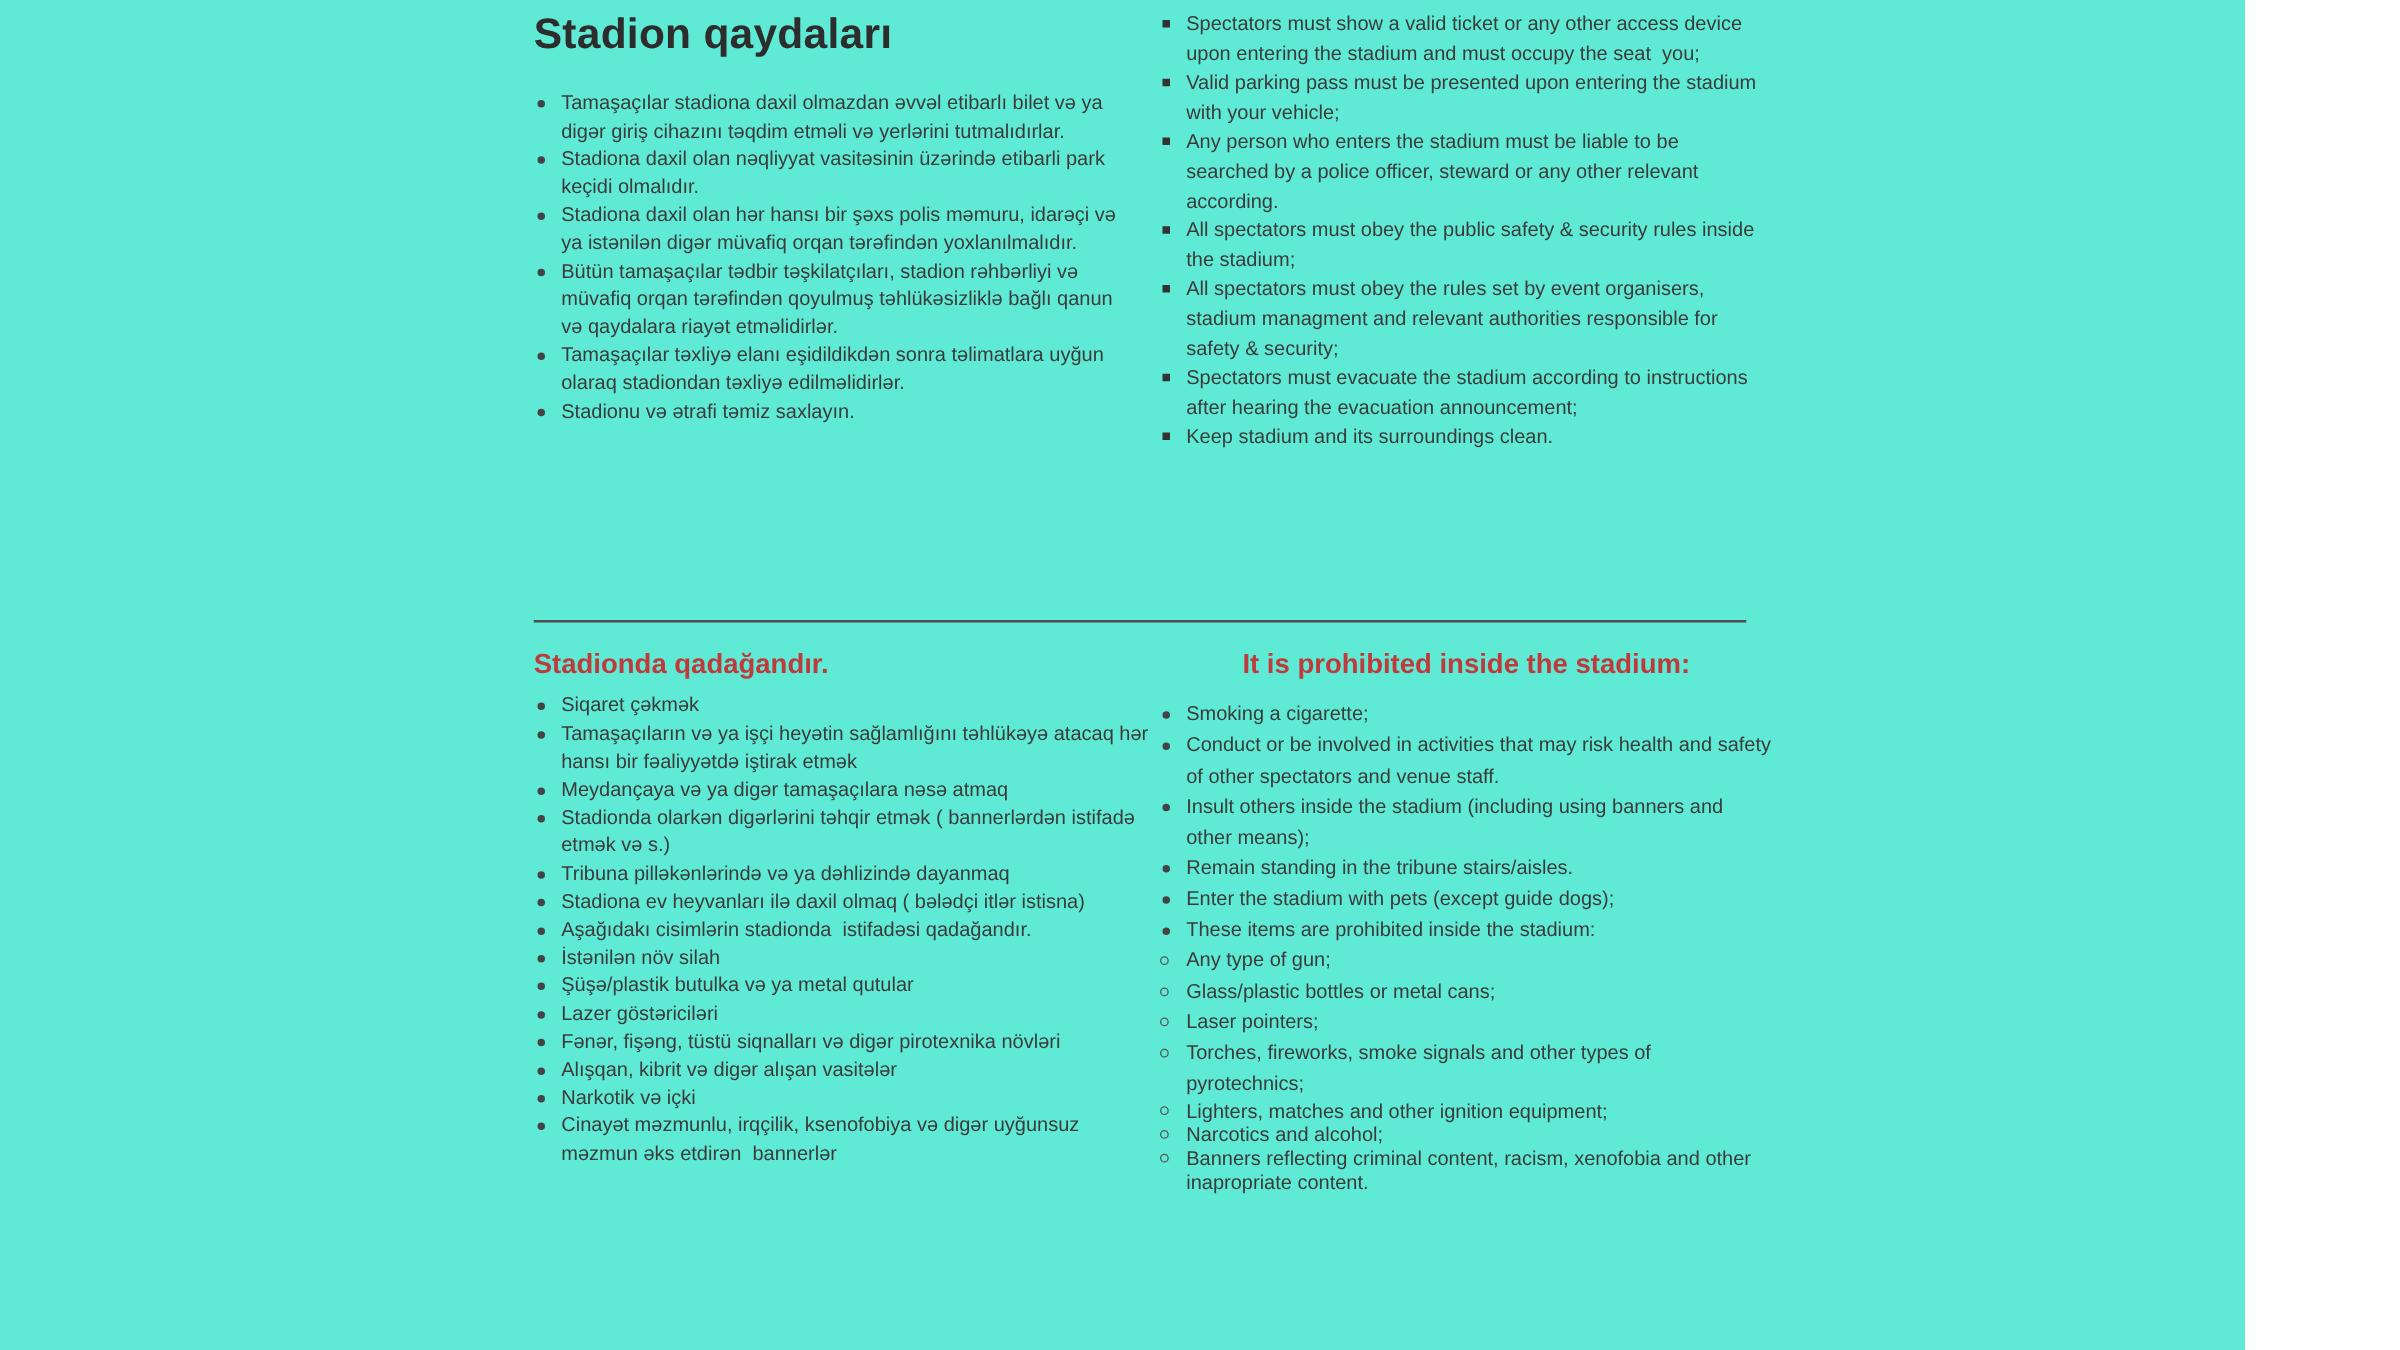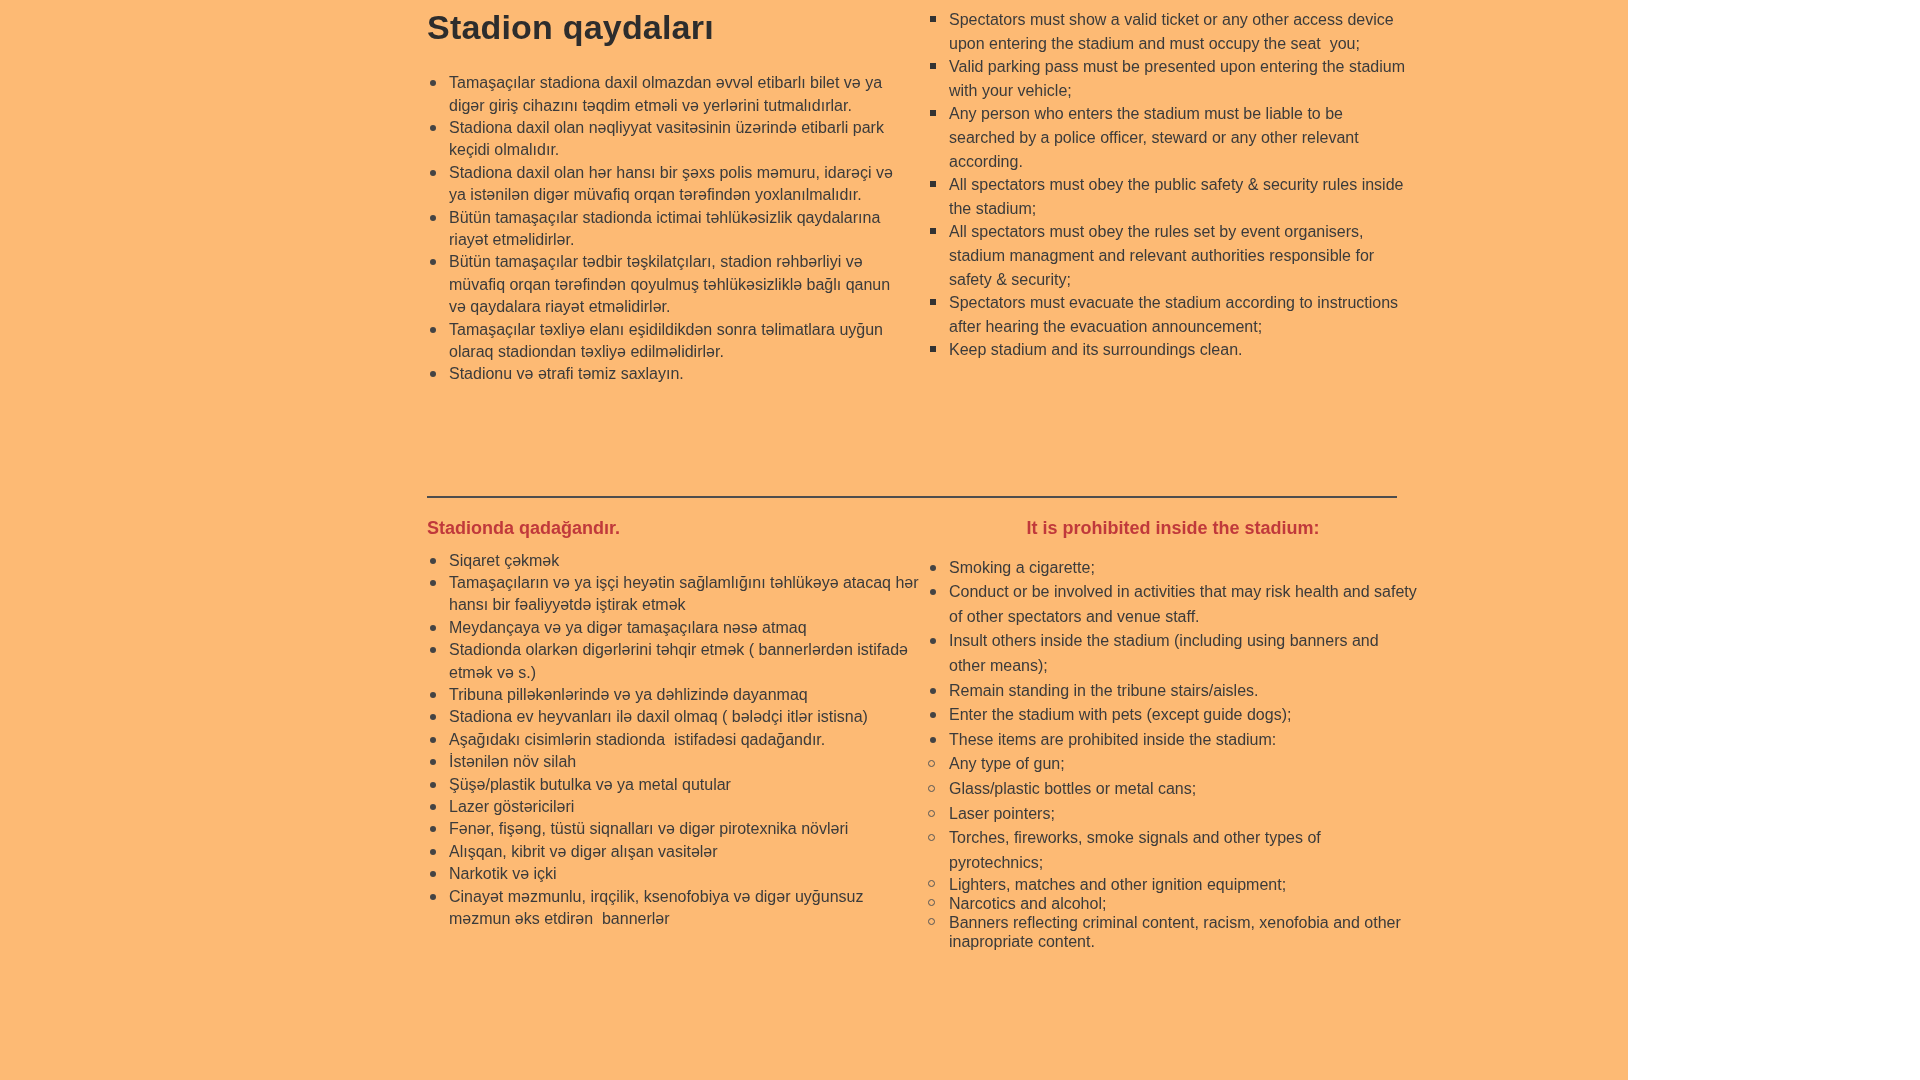--- a/index.html
+++ b/index.html
@@ -2,44 +2,44 @@
 <html><head>
 <meta charset="utf-8">
 <style>
   html, body {
     margin: 0;
     padding: 0;
     background: #ffffff;
   }
   .canvas {
     position: relative;
-    width: 1628px;
+    width: 1796px;
     height: 1080px;
-    background: #fdba74;
+    background: #5eead4;
     font-family: "Liberation Sans", "DejaVu Sans", sans-serif;
     color: #3b3b3b;
     overflow: hidden;
   }
   .col { position: absolute; }
   .col-tl { left: 427px; top: 8px;   width: 484px; }
   .col-tr { left: 927px; top: 8px;   width: 480px; }
   .col-bl { left: 427px; top: 518px; width: 500px; }
   .col-br { left: 927px; top: 518px; width: 492px; }
 
   h1.doc-title {
     margin: 0 0 25px 0;
     font-size: 34px;
     font-weight: bold;
     line-height: 1.15;
     color: #2d2d2d;
     letter-spacing: 0.2px;
   }
   h2.red-heading {
     margin: 0 0 10px 0;
-    font-size: 18px;
+    font-size: 22px;
     font-weight: bold;
     line-height: 1.2;
     color: #c0393b;
   }
   .col-br h2.red-heading { margin-bottom: 16px; text-align: center; }
 
   ul.list {
     margin: 0;
     padding: 0;
     list-style: none;
@@ -108,21 +108,20 @@
 <body>
 
 <div class="canvas">
 
   <section class="col col-tl">
     <h1 class="doc-title">Stadion qaydaları</h1>
     <ul class="list dots">
         <li>Tamaşaçılar stadiona daxil olmazdan əvvəl etibarlı bilet və ya digər giriş cihazını təqdim etməli və yerlərini tutmalıdırlar.</li>
         <li>Stadiona daxil olan nəqliyyat vasitəsinin üzərində etibarli park keçidi olmalıdır.</li>
         <li>Stadiona daxil olan hər hansı bir şəxs polis məmuru, idarəçi və ya istənilən digər müvafiq orqan tərəfindən yoxlanılmalıdır.</li>
-        <li>Bütün tamaşaçılar stadionda ictimai təhlükəsizlik qaydalarına riayət etməlidirlər.</li>
         <li>Bütün tamaşaçılar tədbir təşkilatçıları, stadion rəhbərliyi və müvafiq orqan tərəfindən qoyulmuş təhlükəsizliklə bağlı qanun və qaydalara riayət etməlidirlər.</li>
         <li>Tamaşaçılar təxliyə elanı eşidildikdən sonra təlimatlara uyğun olaraq stadiondan təxliyə edilməlidirlər.</li>
         <li>Stadionu və ətrafi təmiz saxlayın.</li>
       </ul>
   </section>
 
   <section class="col col-tr">
     <ul class="list squares">
         <li>Spectators must show a valid ticket or any other access device upon entering the stadium and must occupy the seat  you;</li>
         <li>Valid parking pass must be presented upon entering the stadium with your vehicle;</li>

